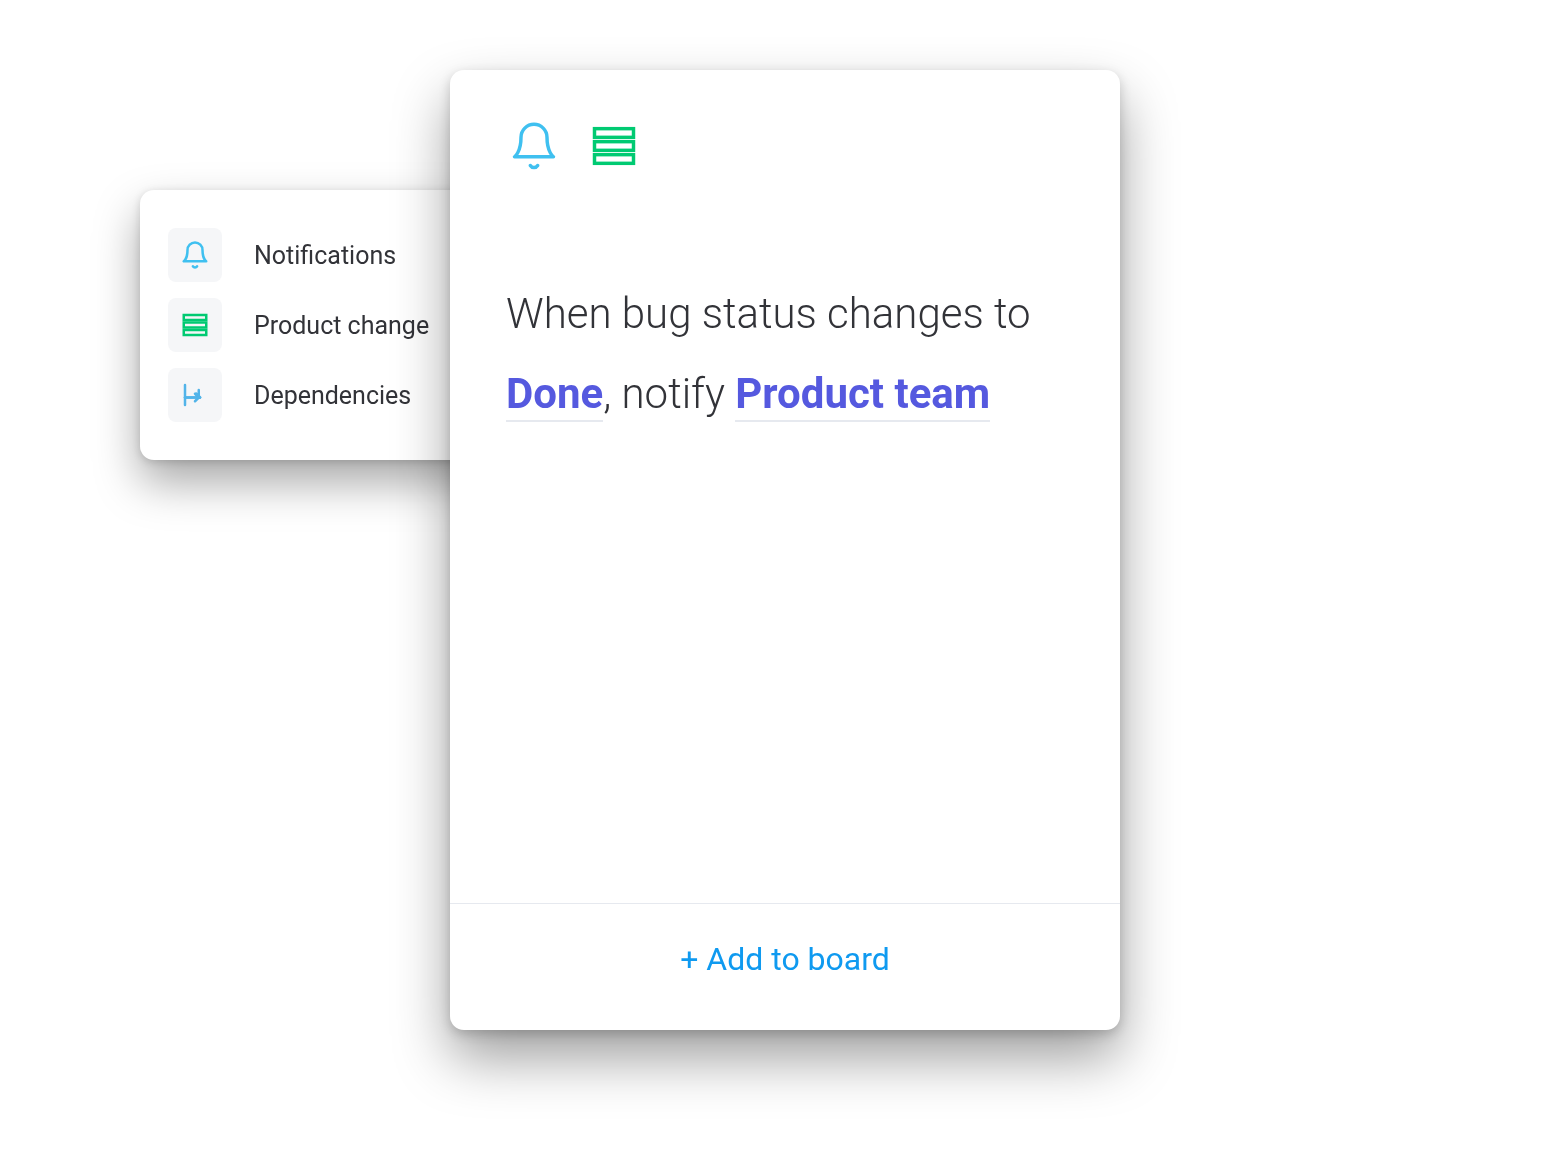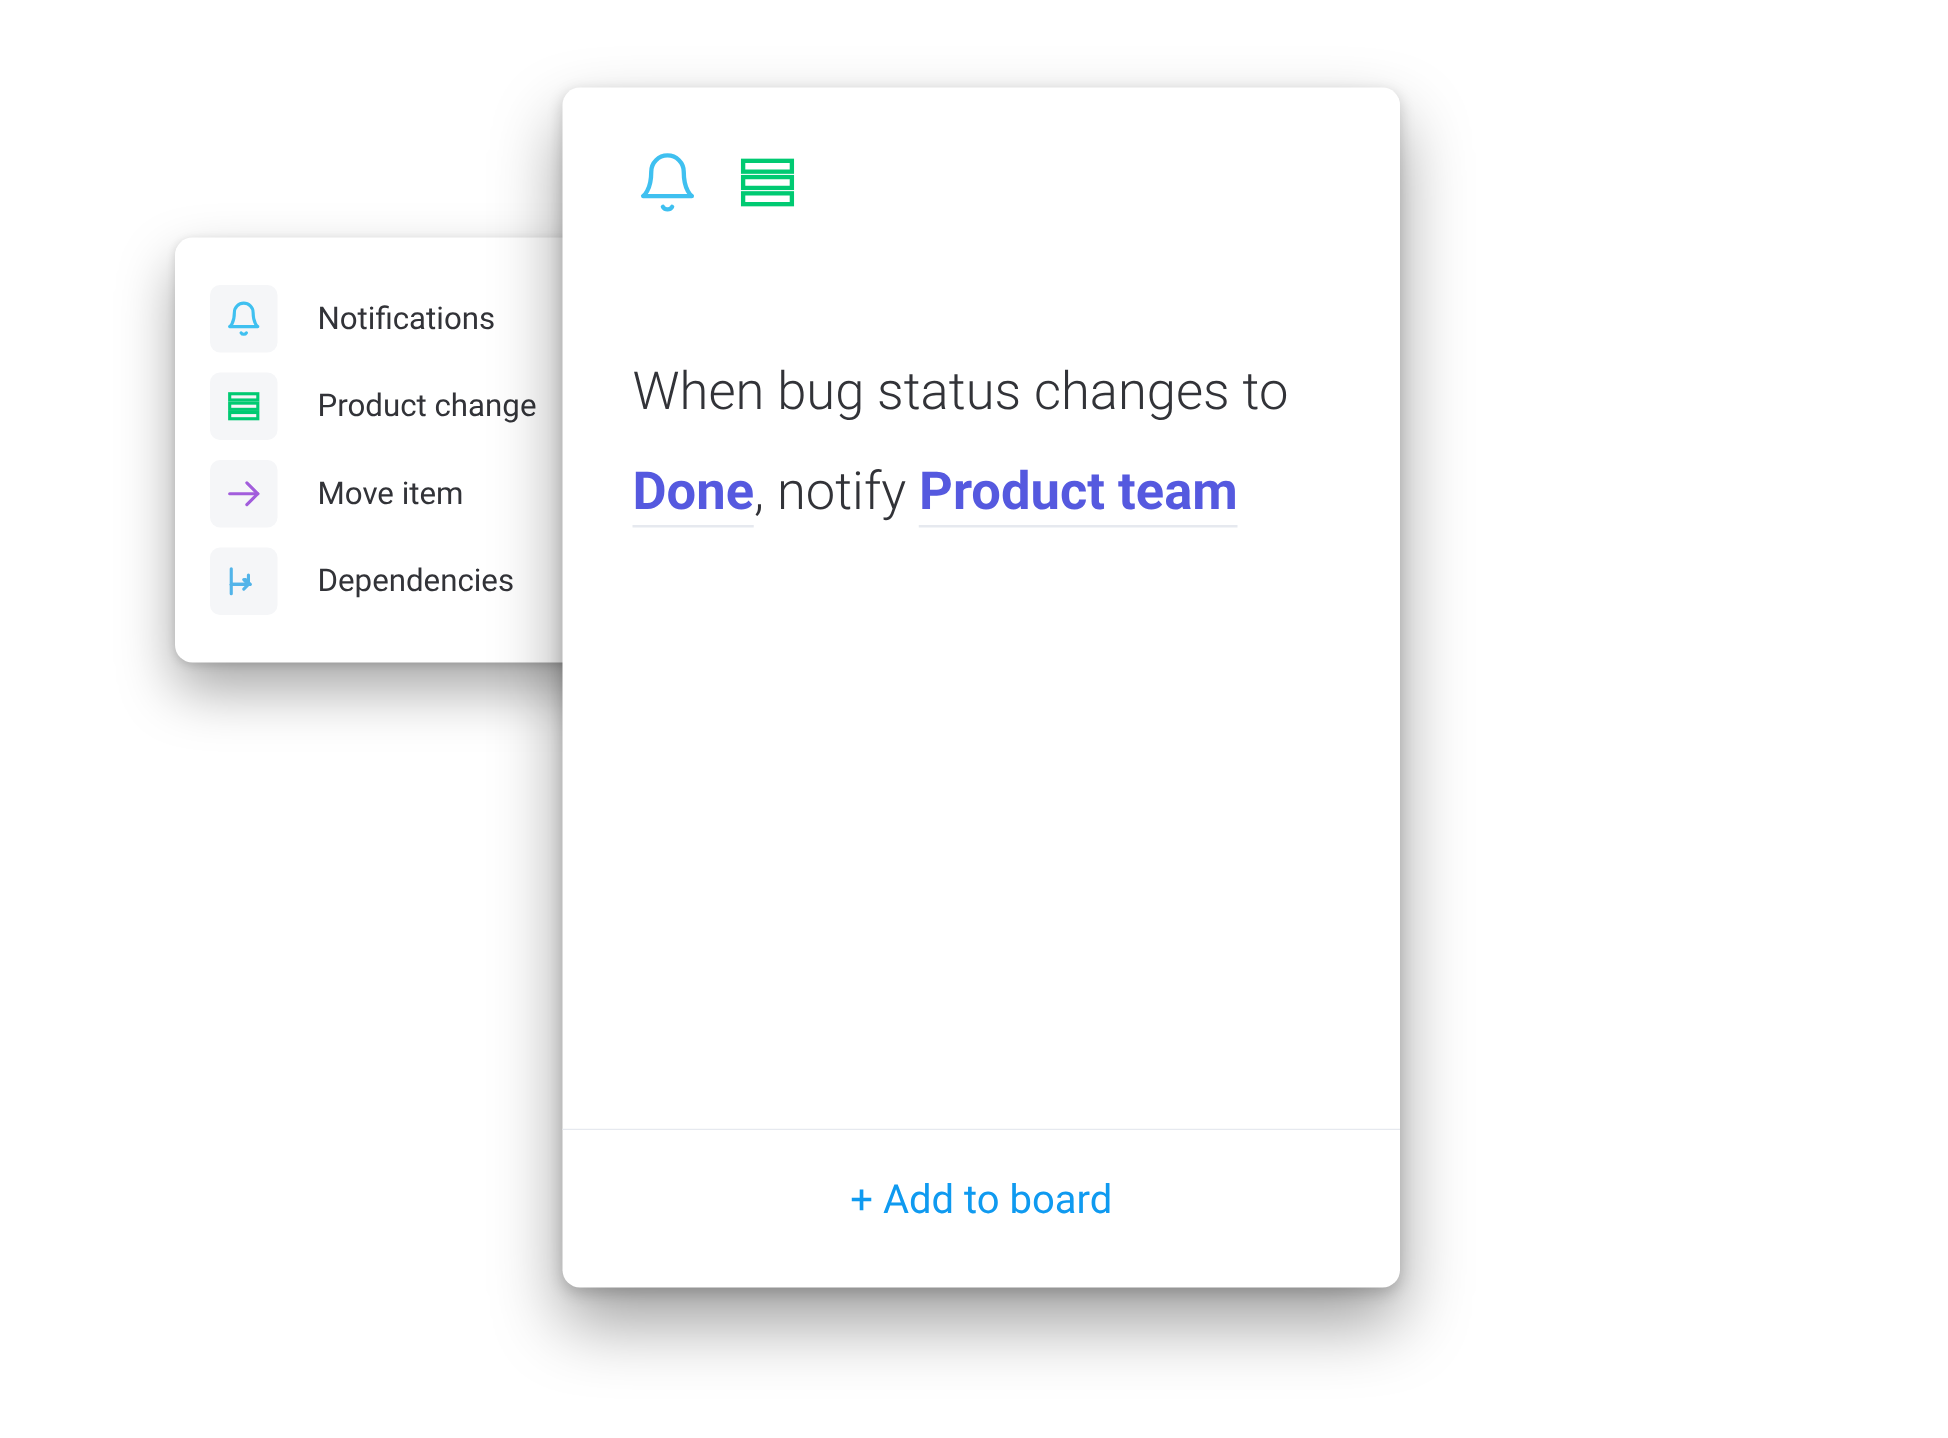--- a/index.html
+++ b/index.html
@@ -130,29 +130,20 @@
           <rect x="3" y="10" width="18" height="4"></rect>
           <rect x="3" y="16" width="18" height="4"></rect>
         </svg>
       </div>
       <span class="sb-label">Product change</span>
     </div>
 
 
 
 
-    <div class="sb-item">
-      <div class="sb-icon-wrap">
-        <svg width="30" height="30" viewBox="0 0 24 24" fill="none" stroke="#a25ddc" stroke-width="2" stroke-linecap="round" stroke-linejoin="round">
-          <line x1="3" y1="12" x2="21" y2="12"></line>
-          <polyline points="14 5 21 12 14 19"></polyline>
-        </svg>
-      </div>
-      <span class="sb-label">Move item</span>
-    </div>
 
     <div class="sb-item">
       <div class="sb-icon-wrap">
         <svg width="30" height="30" viewBox="0 0 24 24" fill="none" stroke="#52b4e9" stroke-width="2" stroke-linecap="round" stroke-linejoin="round">
           <line x1="4" y1="4" x2="4" y2="20"></line>
           <line x1="4" y1="14" x2="16" y2="14"></line>
           <polyline points="13 11 16 14 13 11"></polyline>
           <polyline points="16 14 13 11"></polyline>
           <path d="M16 14l-3-3M16 14l-3 3" stroke="none"></path>
           <line x1="4" y1="14" x2="15" y2="14"></line>

